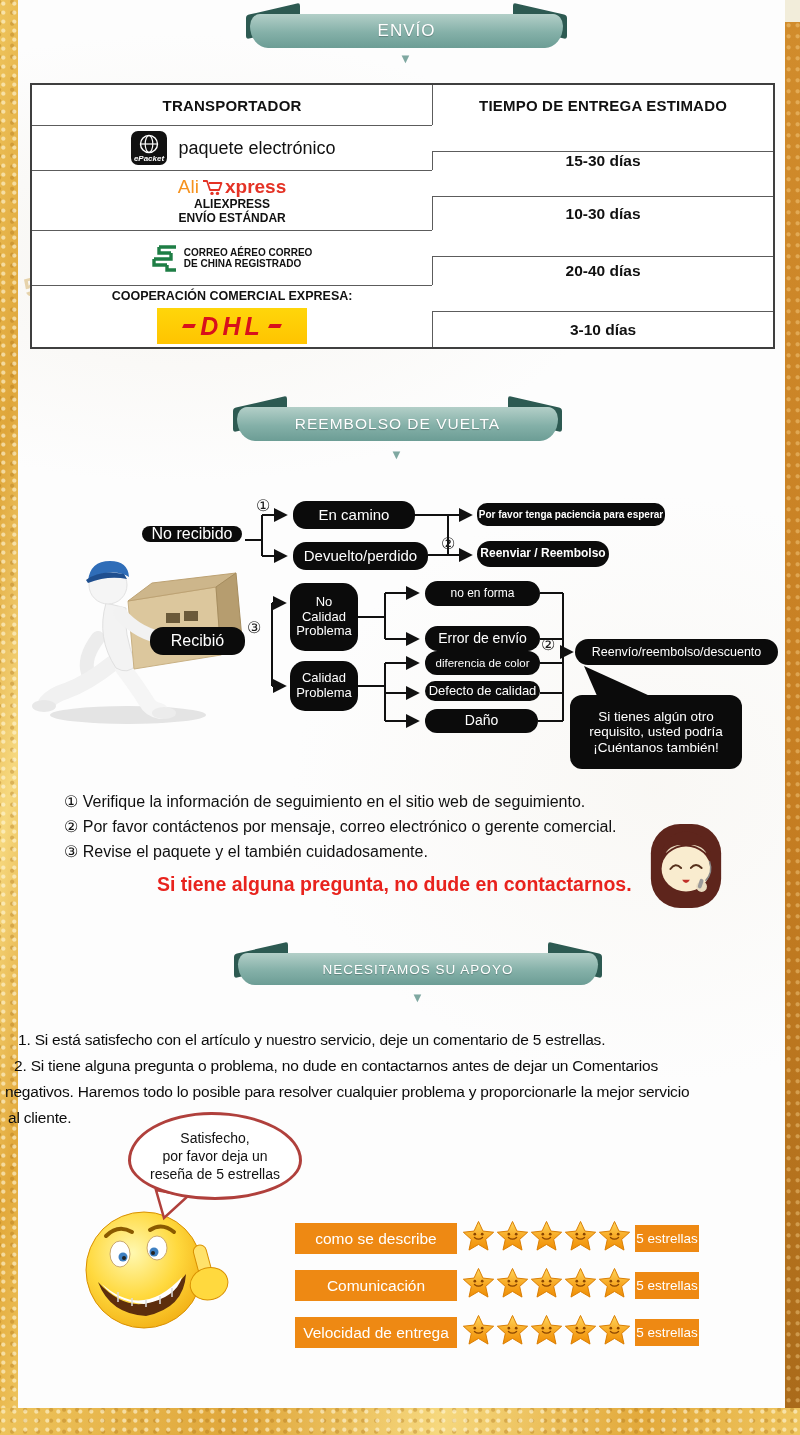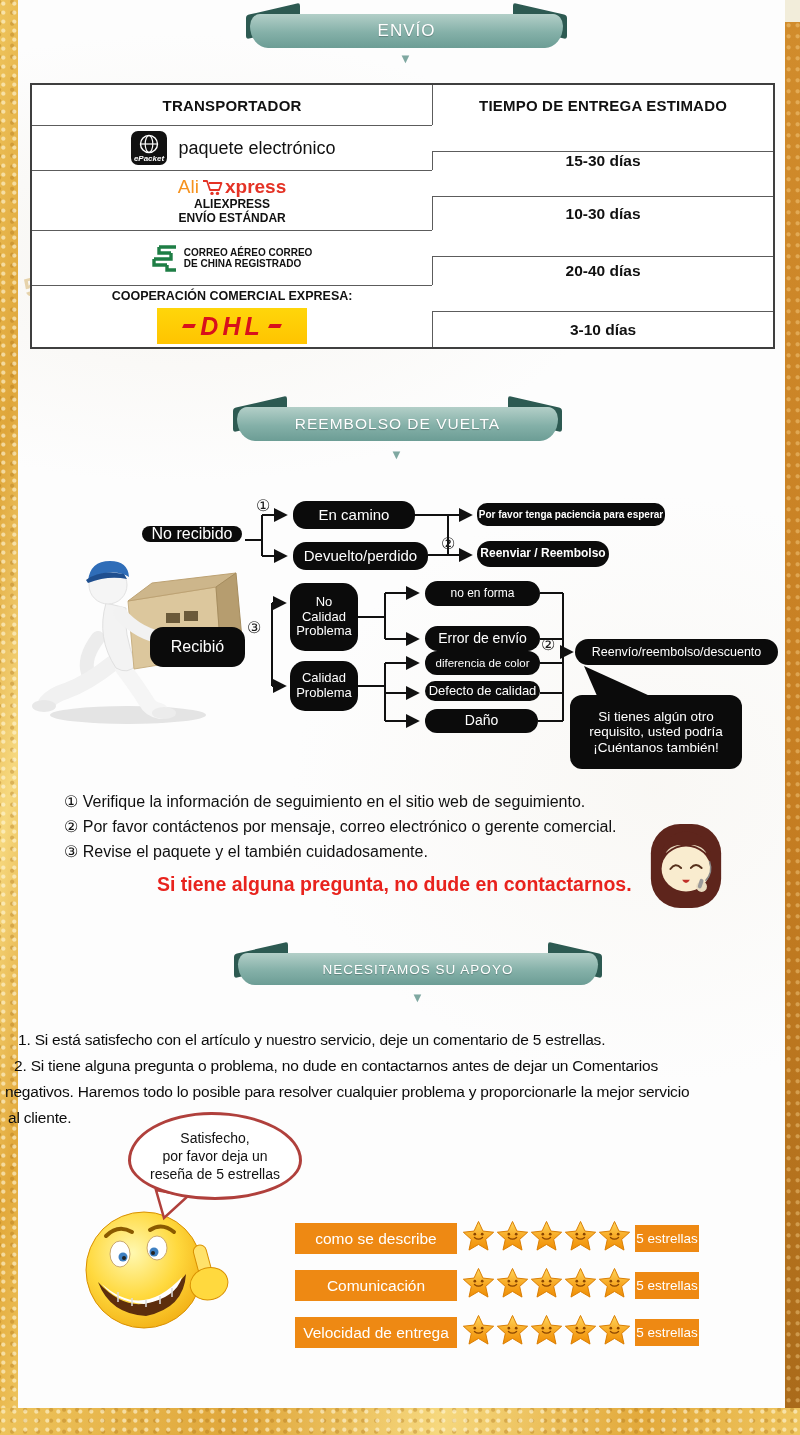--- a/index.html
+++ b/index.html
@@ -237,21 +237,21 @@
       <rect x="138" y="70" width="14" height="10" fill="#6b5a3a"></rect>
         <rect x="156" y="68" width="14" height="10" fill="#6b5a3a"></rect>
       <path d="M92 70 Q110 92 140 96" stroke="#f2f2f2" stroke-width="13" fill="none" stroke-linecap="round"></path>
     </svg>
 
     <div class="fbox" style="left:142px;top:38px;width:100px;height:16px;font-size:16px">No recibido</div>
     <div class="fbox" style="left:293px;top:13px;width:122px;height:28px;font-size:15px">En camino</div>
     <div class="fbox" style="left:293px;top:54px;width:135px;height:28px;font-size:15px">Devuelto/perdido</div>
     <div class="fbox" style="left:477px;top:15px;width:188px;height:23px;font-size:10px;font-weight:bold;border-radius:10px">Por favor tenga paciencia para esperar</div>
     <div class="fbox" style="left:477px;top:53px;width:132px;height:26px;font-size:12px;font-weight:bold">Reenviar / Reembolso</div>
-    <div class="fbox" style="left:150px;top:139px;width:95px;height:40px;font-size:16px">Recibió</div>
+    <div class="fbox" style="left:150px;top:139px;width:95px;height:28px;font-size:16px">Recibió</div>
     <div class="fbox" style="left:290px;top:95px;width:68px;height:68px;font-size:13px;border-radius:15px">No
 Calidad
 Problema</div>
     <div class="fbox" style="left:290px;top:173px;width:68px;height:50px;font-size:13px;border-radius:15px">Calidad
 Problema</div>
     <div class="fbox" style="left:425px;top:93px;width:115px;height:25px;font-size:12px">no en forma</div>
     <div class="fbox" style="left:425px;top:138px;width:115px;height:25px;font-size:14px">Error de envío</div>
     <div class="fbox" style="left:425px;top:163px;width:115px;height:24px;font-size:11.5px">diferencia de color</div>
     <div class="fbox" style="left:425px;top:193px;width:115px;height:20px;font-size:13px">Defecto de calidad</div>
     <div class="fbox" style="left:425px;top:221px;width:113px;height:24px;font-size:14px">Daño</div>

